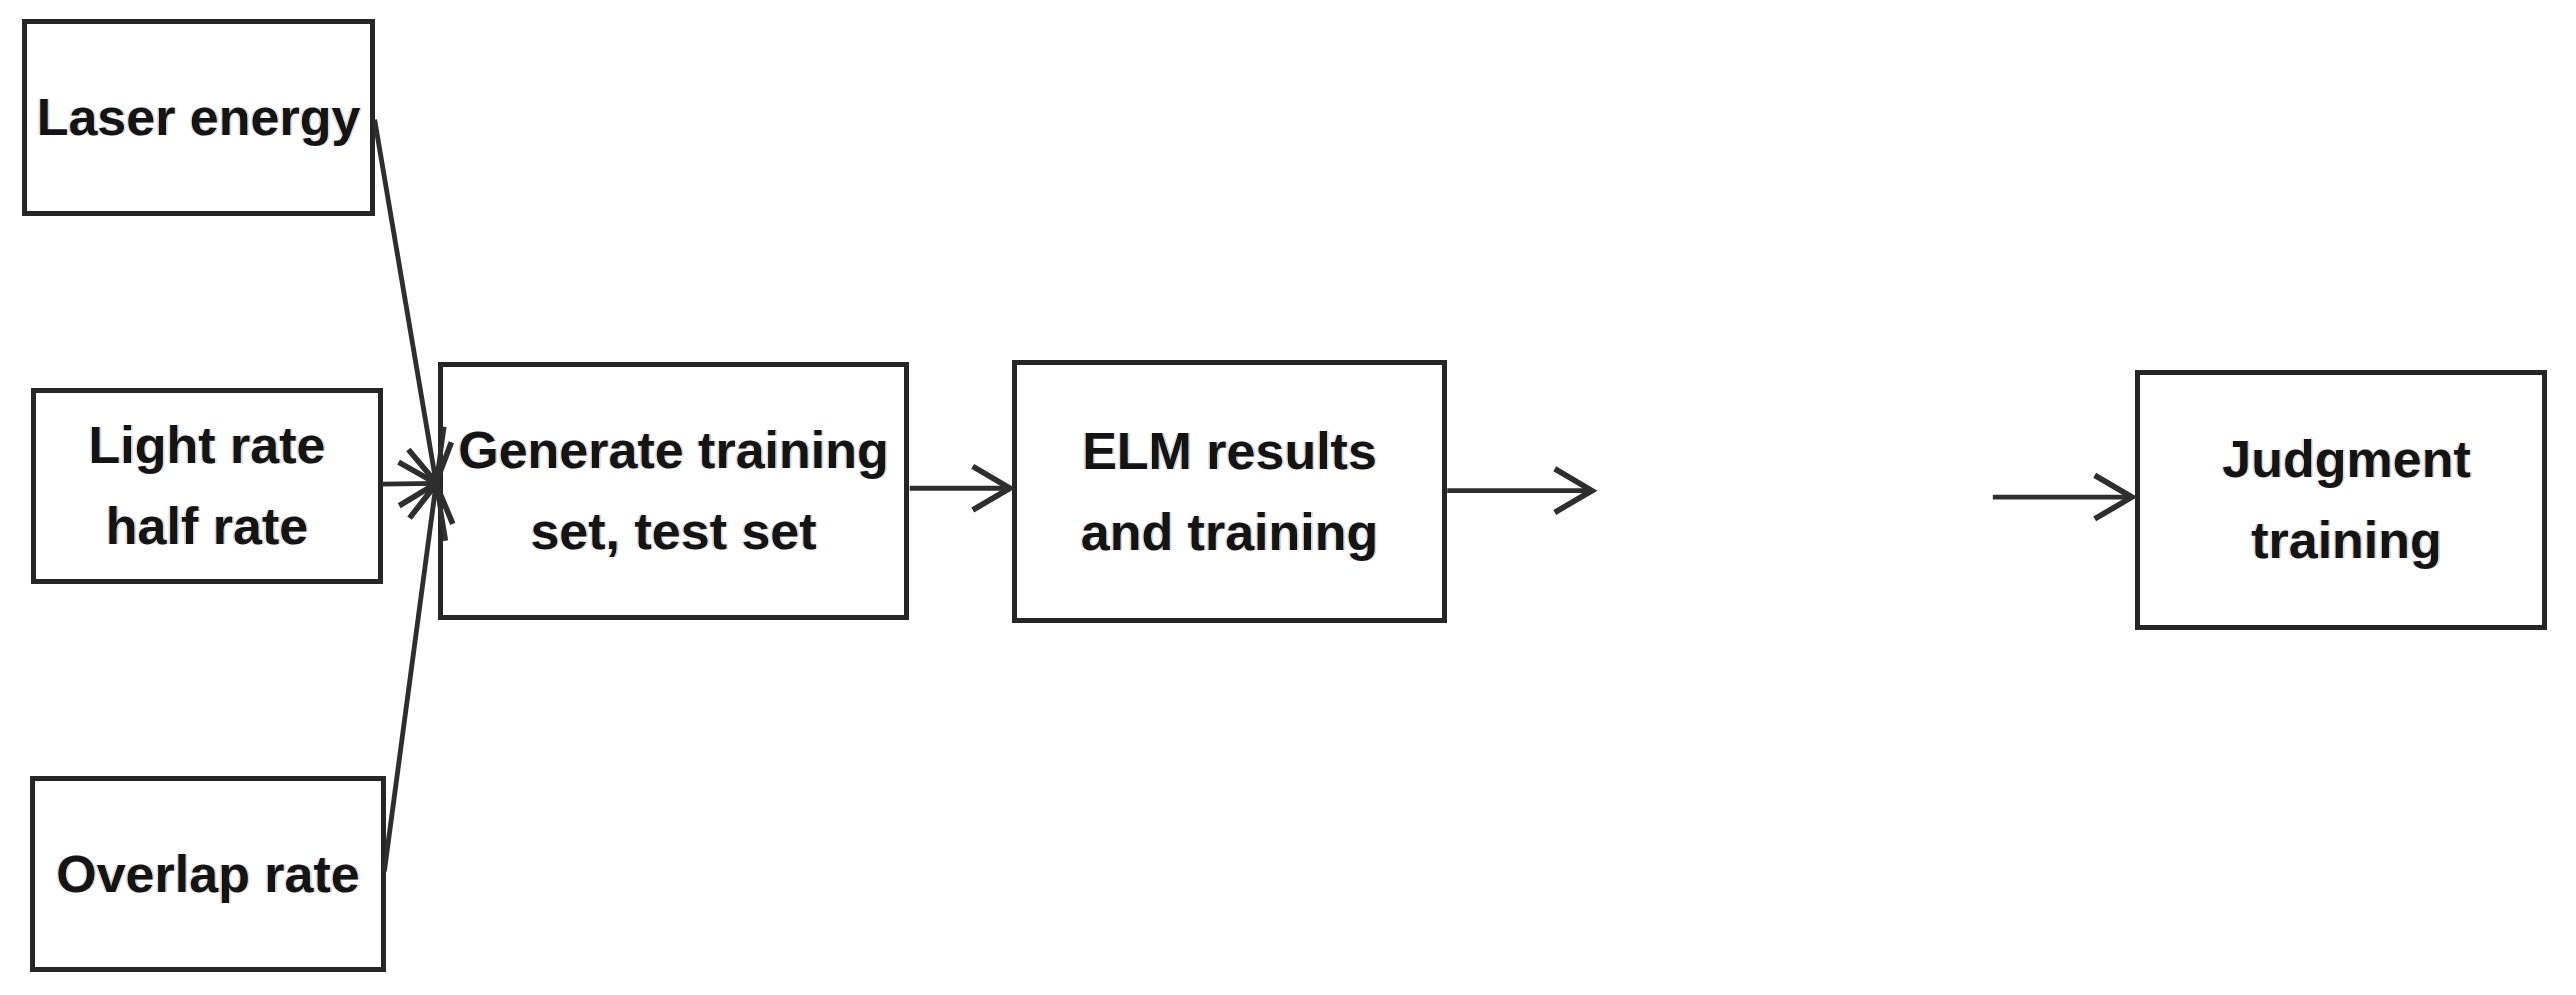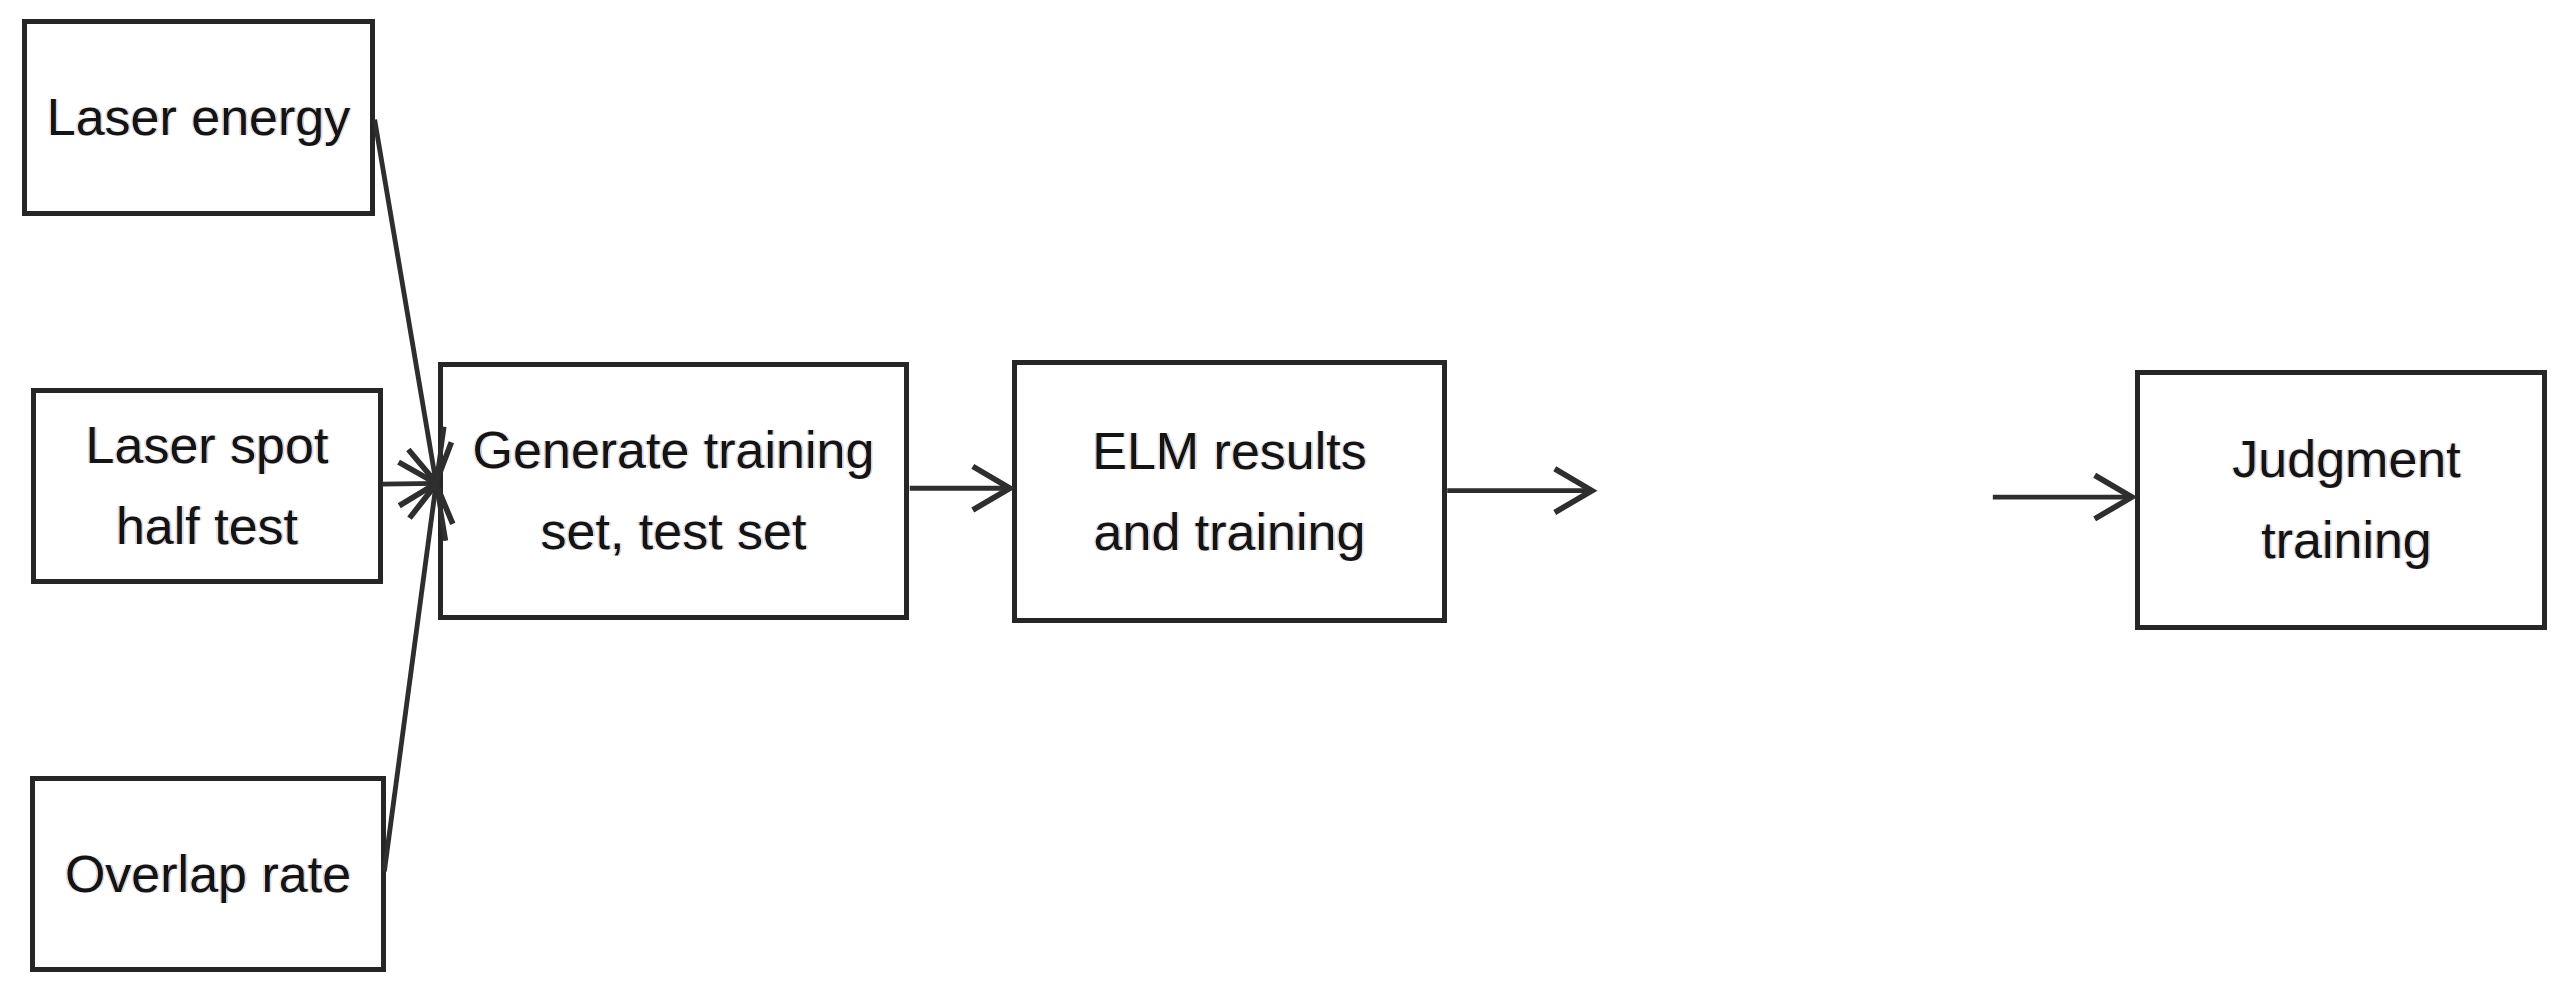--- a/index.html
+++ b/index.html
@@ -7,20 +7,21 @@
     padding: 0;
     background: #ffffff;
   }
   .canvas {
     position: relative;
     width: 2576px;
     height: 995px;
     background: #ffffff;
     overflow: hidden;
     font-family: "Liberation Sans", sans-serif;
+    font-weight: bold;
   }
   .edges {
     position: absolute;
     left: 0;
     top: 0;
     width: 2576px;
     height: 995px;
     z-index: 2;
     pointer-events: none;
   }
@@ -74,22 +75,22 @@
     <line x1="1125" y1="604" x2="1249" y2="604" stroke="#2e2e2e" stroke-width="6" marker-end="url(#chev)"></line>
     <line x1="1790" y1="607" x2="1969" y2="607" stroke="#2e2e2e" stroke-width="6" marker-end="url(#chev)"></line>
     <line x1="2465" y1="615" x2="2637" y2="615" stroke="#2e2e2e" stroke-width="6" marker-end="url(#chev)"></line>
   </svg>
 
   <div class="node" id="n-laser">
     <span class="ln">Laser energy</span>
   </div>
 
   <div class="node" id="n-light">
-    <span class="ln">Laser spot</span>
-    <span class="ln">half test</span>
+    <span class="ln">Light rate</span>
+    <span class="ln">half rate</span>
   </div>
 
   <div class="node" id="n-overlap">
     <span class="ln">Overlap rate</span>
   </div>
 
   <div class="node" id="n-generate">
     <span class="ln">Generate training</span>
     <span class="ln">set, test set</span>
   </div>

